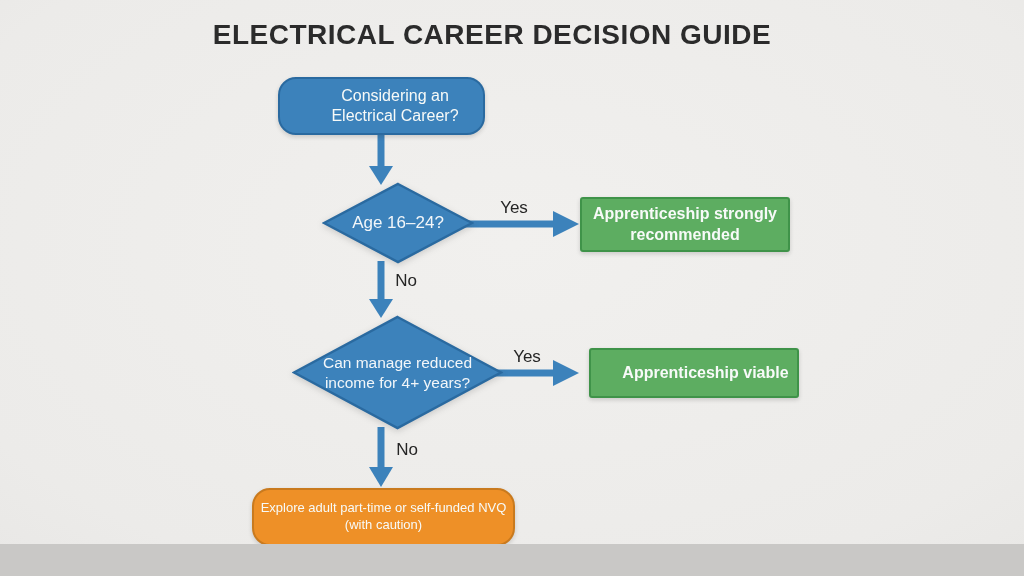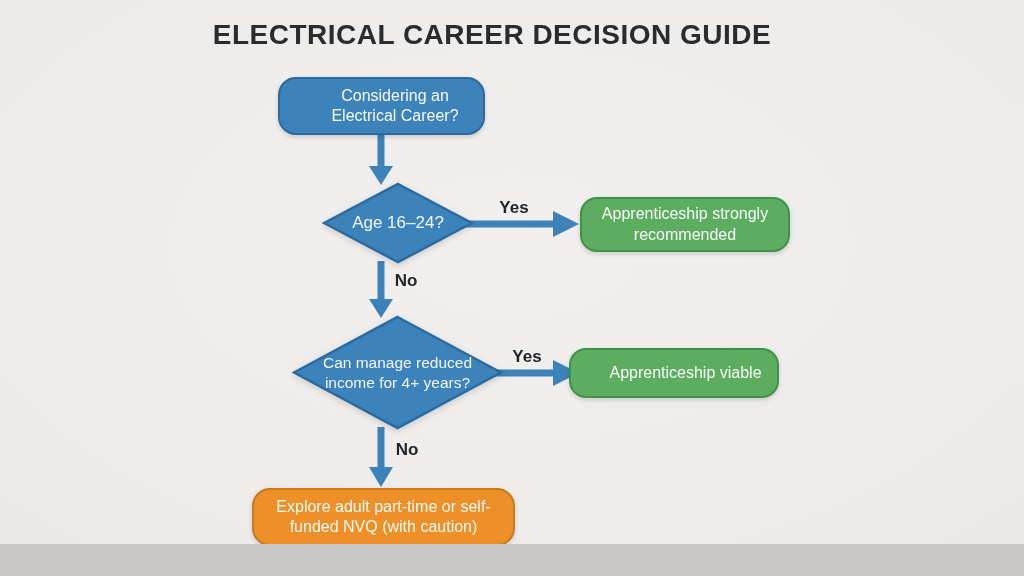--- a/index.html
+++ b/index.html
@@ -12,40 +12,40 @@
     position:absolute;left:492px;top:19px;transform:translateX(-50%);
     font-size:28px;font-weight:700;letter-spacing:.5px;color:#2b2b2b;white-space:nowrap;
   }
   .connectors{position:absolute;left:0;top:0;width:1024px;height:576px;}
   .node{
     position:absolute;display:flex;align-items:center;justify-content:center;
     text-align:center;color:#f7faf8;font-size:16px;font-weight:500;line-height:1.28;
     box-sizing:border-box;box-shadow:0 2px 4px rgba(40,40,40,.18);
   }
   .pill-blue{background:#3c82bb;border:2.5px solid #2a6aa0;border-radius:18px;padding-left:27px;}
-  .pill-green{background:#5dad61;border:2.5px solid #3f9349;border-radius:17px;}
+  .pill-green{background:#5dad61;border:2.5px solid #3f9349;border-radius:3px;font-weight:bold;}
   .pill-orange{background:#ee9027;border:2.5px solid #c97a1e;border-radius:18px;}
   .node-start{left:278px;top:77px;width:207px;height:58px;}
   .node-strong{left:580px;top:197px;width:210px;height:55px;}
-  .node-viable{left:569px;top:348px;width:210px;height:50px;padding-left:23px;}
-  .node-caution{left:252px;top:488px;width:263px;height:58px;font-size:16px;}
+  .node-viable{left:589px;top:348px;width:210px;height:50px;padding-left:23px;}
+  .node-caution{left:252px;top:488px;width:263px;height:58px;font-size:13px;}
   .diamond{position:absolute;filter:drop-shadow(0 2px 3px rgba(40,40,40,.18));margin-left:16px;}
   .diamond svg{display:block;}
   .diamond .label{
     position:absolute;left:0;top:0;right:0;bottom:0;
     display:flex;align-items:center;justify-content:center;text-align:center;
     color:#f2f6f9;font-weight:500;line-height:1.25;
   }
   .diamond-age{left:306px;top:182px;width:152px;height:82px;}
   .diamond-age .label{font-size:17px;}
   .diamond-income{left:276px;top:315px;width:211px;height:115px;}
   .diamond-income .label{font-size:15.5px;padding:0 28px;}
   .edge-label{
     position:absolute;transform:translate(-50%,-50%);
-    font-size:17px;font-weight:700;color:#252525;white-space:nowrap;
+    font-size:17px;font-weight:400;color:#252525;white-space:nowrap;
   }
   .lbl-yes1{left:514px;top:208px;}
   .lbl-no1{left:406px;top:281px;}
   .lbl-yes2{left:527px;top:357px;}
   .lbl-no2{left:407px;top:450px;}
   .shape-fill{fill:#3c82bb;stroke:#2a6aa0;stroke-width:2.5;}
   .arrow-line{stroke:#3c82bb;stroke-width:7;}
   .arrow-head{fill:#3c82bb;}
 </style>
 </head>

